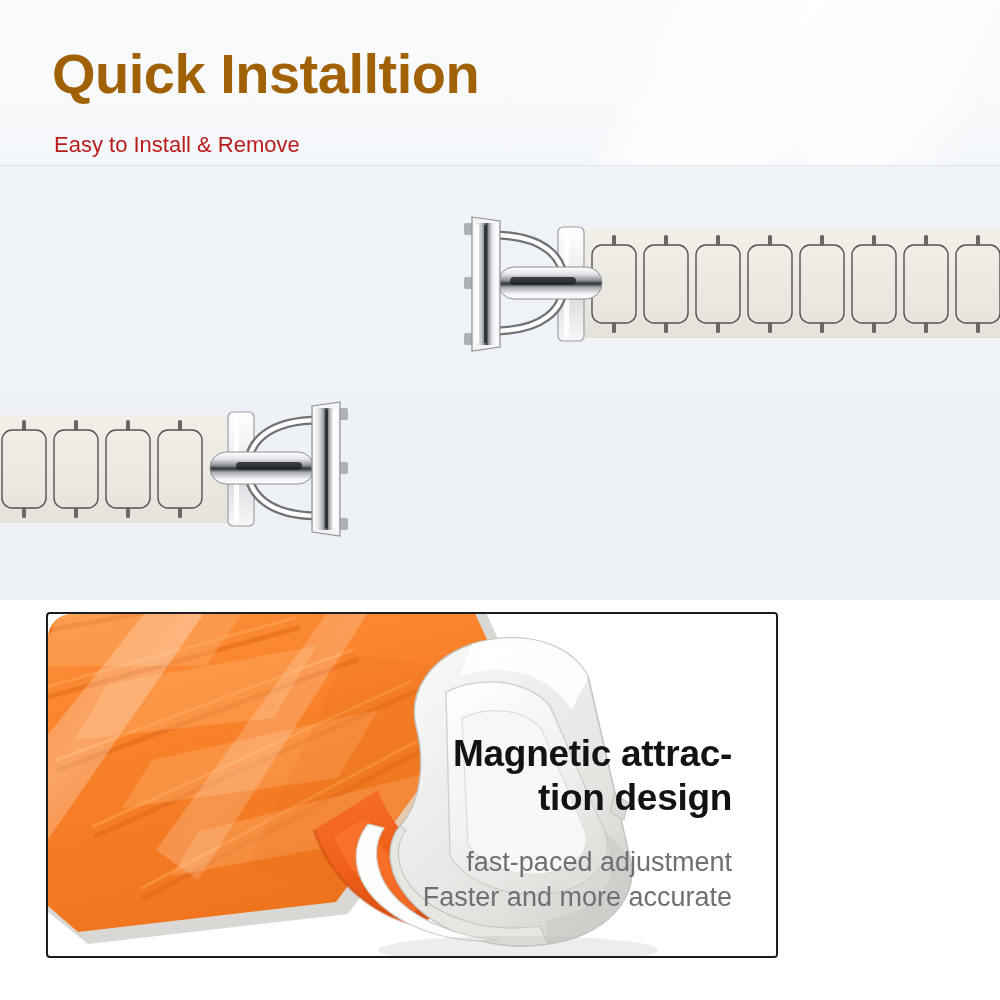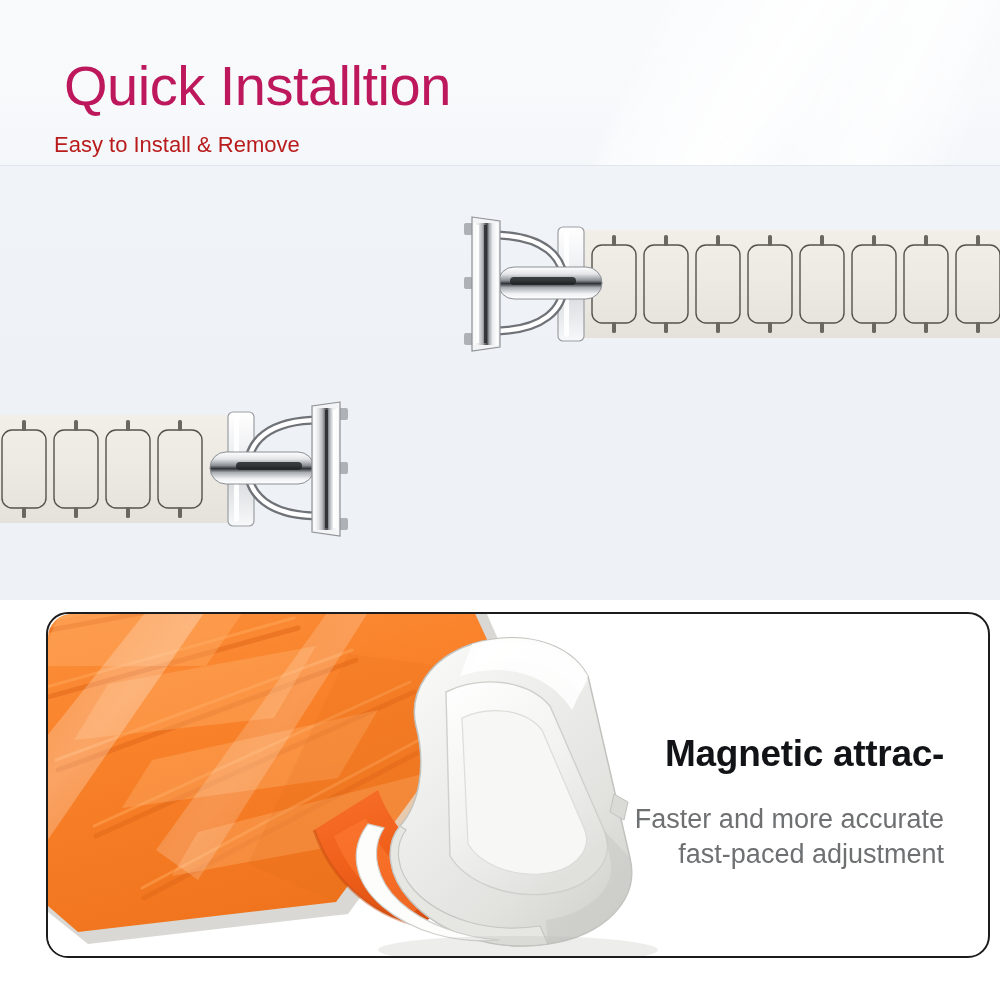--- a/index.html
+++ b/index.html
@@ -74,25 +74,25 @@
     top: 166px;
     width: 1000px;
     height: 434px;
     background: linear-gradient(180deg, #f0f3f8 0%, #eef2f7 55%, #eef2f7 100%);
   }
 
   .title {
     position: absolute;
     left: 52px;
     top: 46px;
-    margin: 12px;
+    margin: 0;
     font-size: 56px;
-    font-weight: normal;
+    font-weight: bold;
     letter-spacing: -0.5px;
-    color: #be185d;
+    color: #a16207;
     line-height: 1.0;
     white-space: nowrap;
   }
   .subtitle {
     position: absolute;
     left: 54px;
     top: 133px;
     margin: 0;
     font-size: 22px;
     font-weight: normal;
@@ -106,25 +106,25 @@
   .band-figure svg { display: block; }
 
   .band-top { left: 440px; top: 205px; }
   .band-bottom { left: -8px; top: 390px; }
 
   
   .bottom-panel {
     position: absolute;
     left: 46px;
     top: 612px;
-    width: 944px;
+    width: 732px;
     height: 346px;
     background: #ffffff;
     border: 2px solid #1c1c1e;
-    border-radius: 22px;
+    border-radius: 4px;
     overflow: hidden;
     box-sizing: border-box;
   }
   .photo-layer {
     position: absolute;
     left: 0;
     top: 0;
     width: 100%;
     height: 100%;
     overflow: hidden;
@@ -459,20 +459,21 @@
           </g>
 
           <ellipse cx="470" cy="336" rx="140" ry="14" fill="#b9b9b5" opacity="0.25"></ellipse>
         </g>
       </svg>
     </div>
 
     <div class="text-block">
       <h2 class="headline">
         <span class="ln">Magnetic attrac-</span>
+        <span class="ln">tion design</span>
       </h2>
       <p class="subcopy">
+        <span class="ln">fast-paced adjustment</span>
         <span class="ln">Faster and more accurate</span>
-        <span class="ln">fast-paced adjustment</span>
       </p>
     </div>
   </div>
 </div>
 
 </body></html>

